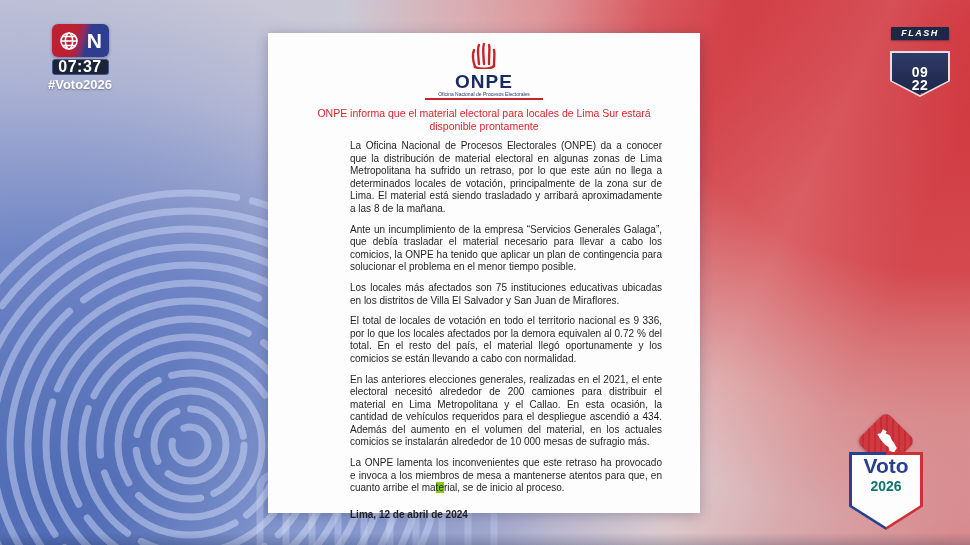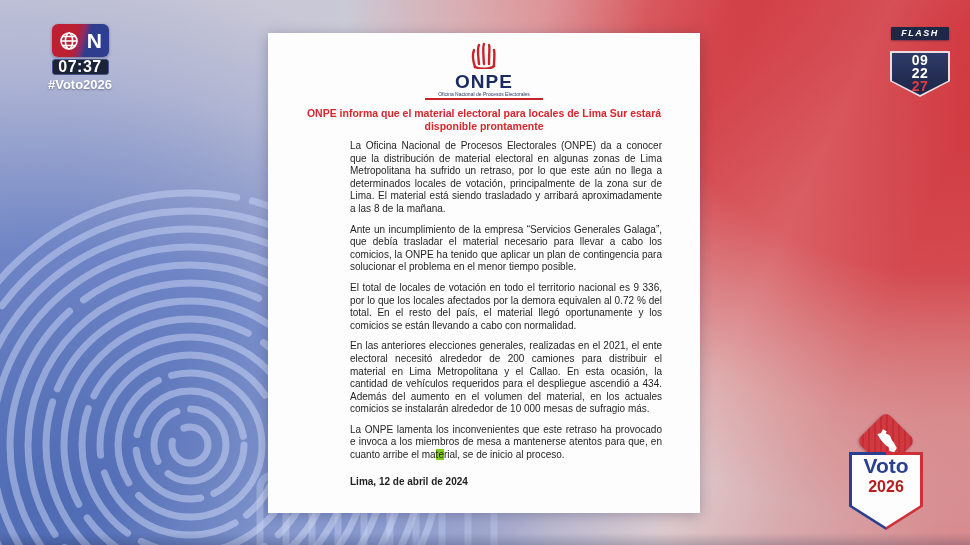--- a/index.html
+++ b/index.html
@@ -33,50 +33,50 @@
     text-shadow:0 1px 2px rgba(10,20,60,0.4);}
 
   
   .flash{position:absolute;left:888px;top:16px;width:64px;text-align:center;}
   .flash-label{margin:11px auto;width:58px;height:13px;border-radius:1px;background:#1f2747;
     color:#fff;font-weight:bold;font-size:9px;line-height:13px;letter-spacing:1.5px;
     box-shadow:0 1px 2px rgba(20,20,50,0.45);font-style:italic;}
   .flash-shield-outer{position:relative;margin:1px auto 0;width:60px;height:46px;
     background:#ecdde2;clip-path:polygon(0 0,100% 0,100% 66%,50% 100%,0 66%);}
   .flash-shield-inner{position:absolute;inset:2px;clip-path:polygon(0 0,100% 0,100% 66%,50% 100%,0 66%);
-    background:linear-gradient(180deg,#2e3a68 0%,#1d2547 100%);padding-top:1px;box-sizing:border-box;}
+    background:linear-gradient(180deg,#2e3a68 0%,#1d2547 100%);padding-top:13px;box-sizing:border-box;}
   .flash-shield-inner .d{font-weight:bold;font-size:14px;line-height:13px;letter-spacing:0.5px;}
   .d.w{color:#fff;} .d.r{color:#e23b43;}
 
   
   .voto{position:absolute;left:840px;top:412px;width:100px;height:133px;}
   .diamond{position:absolute;left:25px;top:8px;width:42px;height:42px;transform:rotate(45deg);
     border-radius:7px;z-index:1;
     background:
       repeating-linear-gradient(45deg, rgba(150,20,30,0.28) 0 2px, rgba(150,20,30,0) 2px 6px),
       #d23840;
     box-shadow:0 1px 3px rgba(80,10,20,0.4);display:flex;align-items:center;justify-content:center;}
   .diamond svg{transform:rotate(-45deg);}
   .vshield-outer{position:absolute;left:9px;top:40px;width:74px;height:78px;z-index:2;
     background:linear-gradient(90deg,#2b3f8f 0 50%,#cf3038 50% 100%);
     clip-path:polygon(0 0,100% 0,100% 70%,50% 100%,0 70%);
     filter:drop-shadow(0 2px 3px rgba(60,20,40,0.3));}
   .vshield-inner{position:absolute;inset:3px;clip-path:polygon(0 0,100% 0,100% 70%,50% 100%,0 70%);
     background:#fdfdfe;text-align:center;padding-top:1px;box-sizing:border-box;}
   .vshield-inner .v1{color:#2b3f8f;font-weight:bold;font-size:21px;line-height:20px;}
-  .vshield-inner .v2{color:#b91c1c;font-weight:bold;font-size:16px;line-height:21px;}
+  .vshield-inner .v2{color:#0f766e;font-weight:bold;font-size:14px;line-height:21px;}
 
   
   .page{position:absolute;left:268px;top:33px;width:432px;height:480px;background:#fdfdfd;
     box-shadow:0 2px 12px rgba(40,40,80,0.30);box-sizing:border-box;z-index:3;}
   .doc-logo{padding-top:9px;text-align:center;}
   .onpe{color:#1b2a63;font-weight:bold;font-size:19px;line-height:17px;letter-spacing:1px;}
   .onpe-caption{color:#2a3668;font-size:5px;line-height:6px;margin-top:1px;}
   .onpe-bar{width:118px;height:2px;background:#c9242b;margin:1px auto 0;}
-  .doc-title{margin:7px auto 0;width:372px;color:#d9252b;font-weight:bold;font-size:10.5px;
+  .doc-title{margin:7px auto 0;width:372px;color:#d9252b;font-weight:normal;font-size:10.5px;
     line-height:13px;text-align:center;}
   .doc-body{margin-top:7px;padding:0 38px;margin-left:44px;}
   .doc-body p{margin:0 0 8px 0;color:#1f1f1f;font-size:10px;line-height:12.6px;text-align:justify;}
   .hl{background:#84cc16;}
   .doc-date{margin-top:14px;color:#1f1f1f;font-weight:bold;font-size:10px;}
 </style>
 </head>
 <body>
 
 <div class="stage">
@@ -152,20 +152,21 @@
       <div class="onpe">ONPE</div>
       <div class="onpe-caption">Oficina Nacional de Procesos Electorales</div>
       <div class="onpe-bar"></div>
     </div>
 
     <div class="doc-title">ONPE informa que el material electoral para locales de Lima Sur estará disponible prontamente</div>
 
     <div class="doc-body">
       <p>La Oficina Nacional de Procesos Electorales (ONPE) da a conocer que la distribución de material electoral en algunas zonas de Lima Metropolitana ha sufrido un retraso, por lo que este aún no llega a determinados locales de votación, principalmente de la zona sur de Lima. El material está siendo trasladado y arribará aproximadamente a las 8 de la mañana.</p>
       <p>Ante un incumplimiento de la empresa “Servicios Generales Galaga”, que debía trasladar el material necesario para llevar a cabo los comicios, la ONPE ha tenido que aplicar un plan de contingencia para solucionar el problema en el menor tiempo posible.</p>
+      <p>Los locales más afectados son 75 instituciones educativas ubicadas en los distritos de Villa El Salvador y San Juan de Miraflores.</p>
       <p>El total de locales de votación en todo el territorio nacional es 9 336, por lo que los locales afectados por la demora equivalen al 0.72 % del total. En el resto del país, el material llegó oportunamente y los comicios se están llevando a cabo con normalidad.</p>
       <p>En las anteriores elecciones generales, realizadas en el 2021, el ente electoral necesitó alrededor de 200 camiones para distribuir el material en Lima Metropolitana y el Callao. En esta ocasión, la cantidad de vehículos requeridos para el despliegue ascendió a 434. Además del aumento en el volumen del material, en los actuales comicios se instalarán alrededor de 10 000 mesas de sufragio más.</p>
       <p><span>La ONPE lamenta los inconvenientes que este retraso ha provocado e invoca a los miembros de mesa a mantenerse atentos para que, en cuanto arribe el ma</span><span class="hl">te</span><span>rial, se de inicio al proceso.</span></p>
       <div class="doc-date">Lima, 12 de abril de 2024</div>
     </div>
   </div>
 
   <div class="voto">
     <div class="diamond">
       <svg class="peru" width="26" height="26" viewBox="0 0 60 60">

